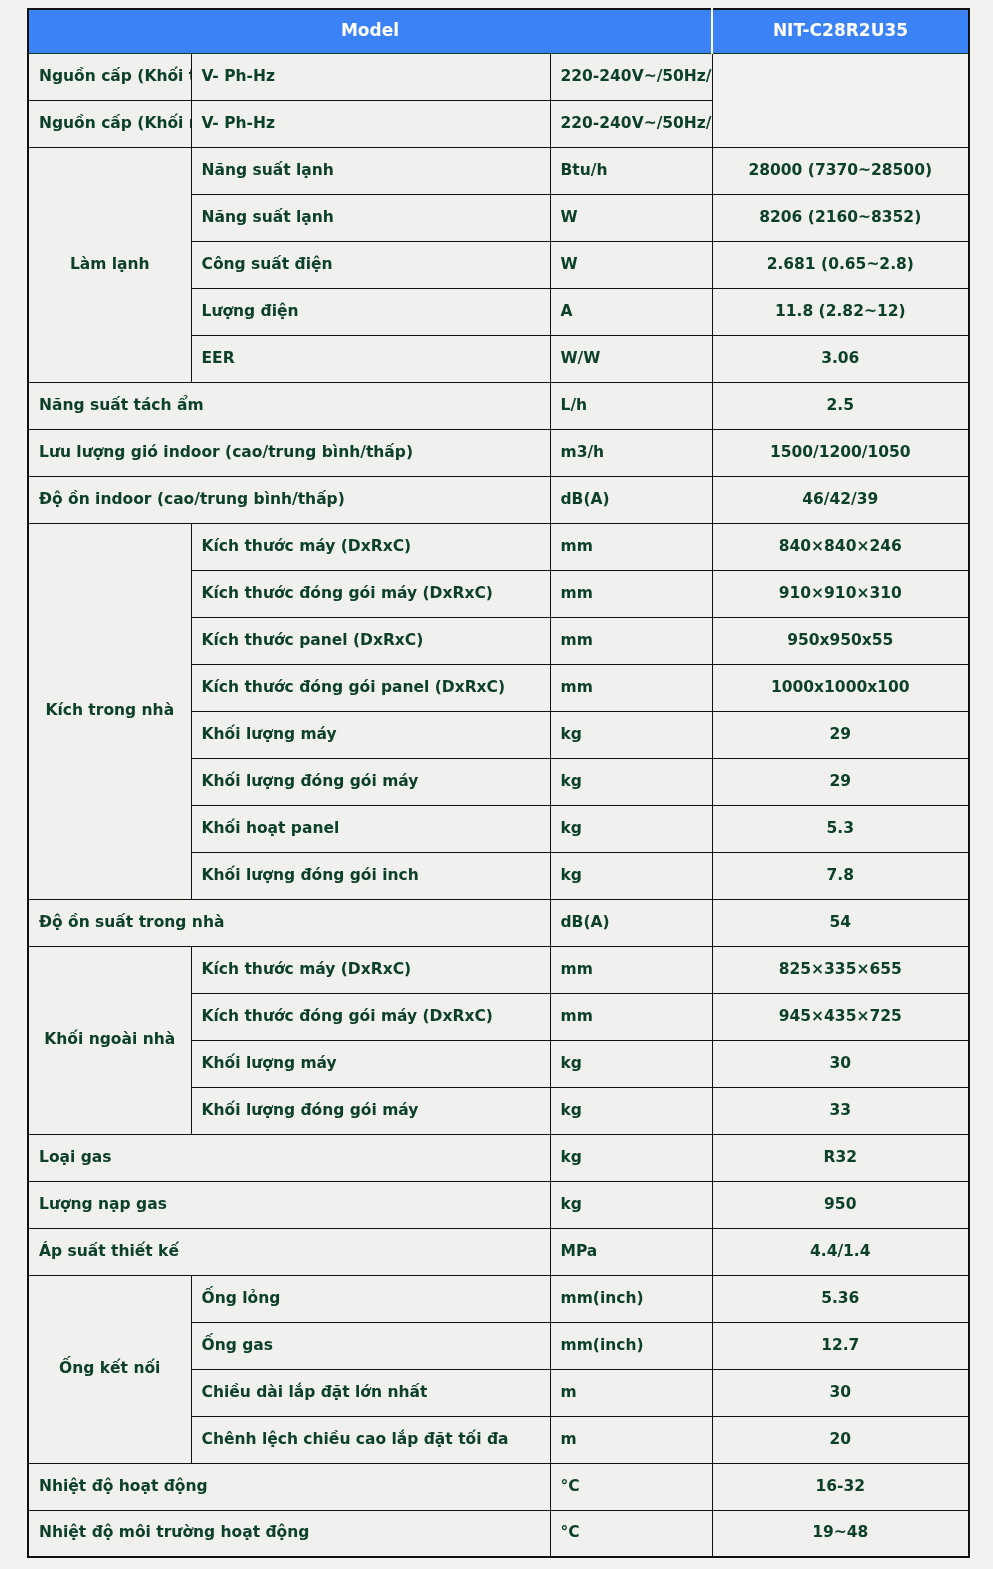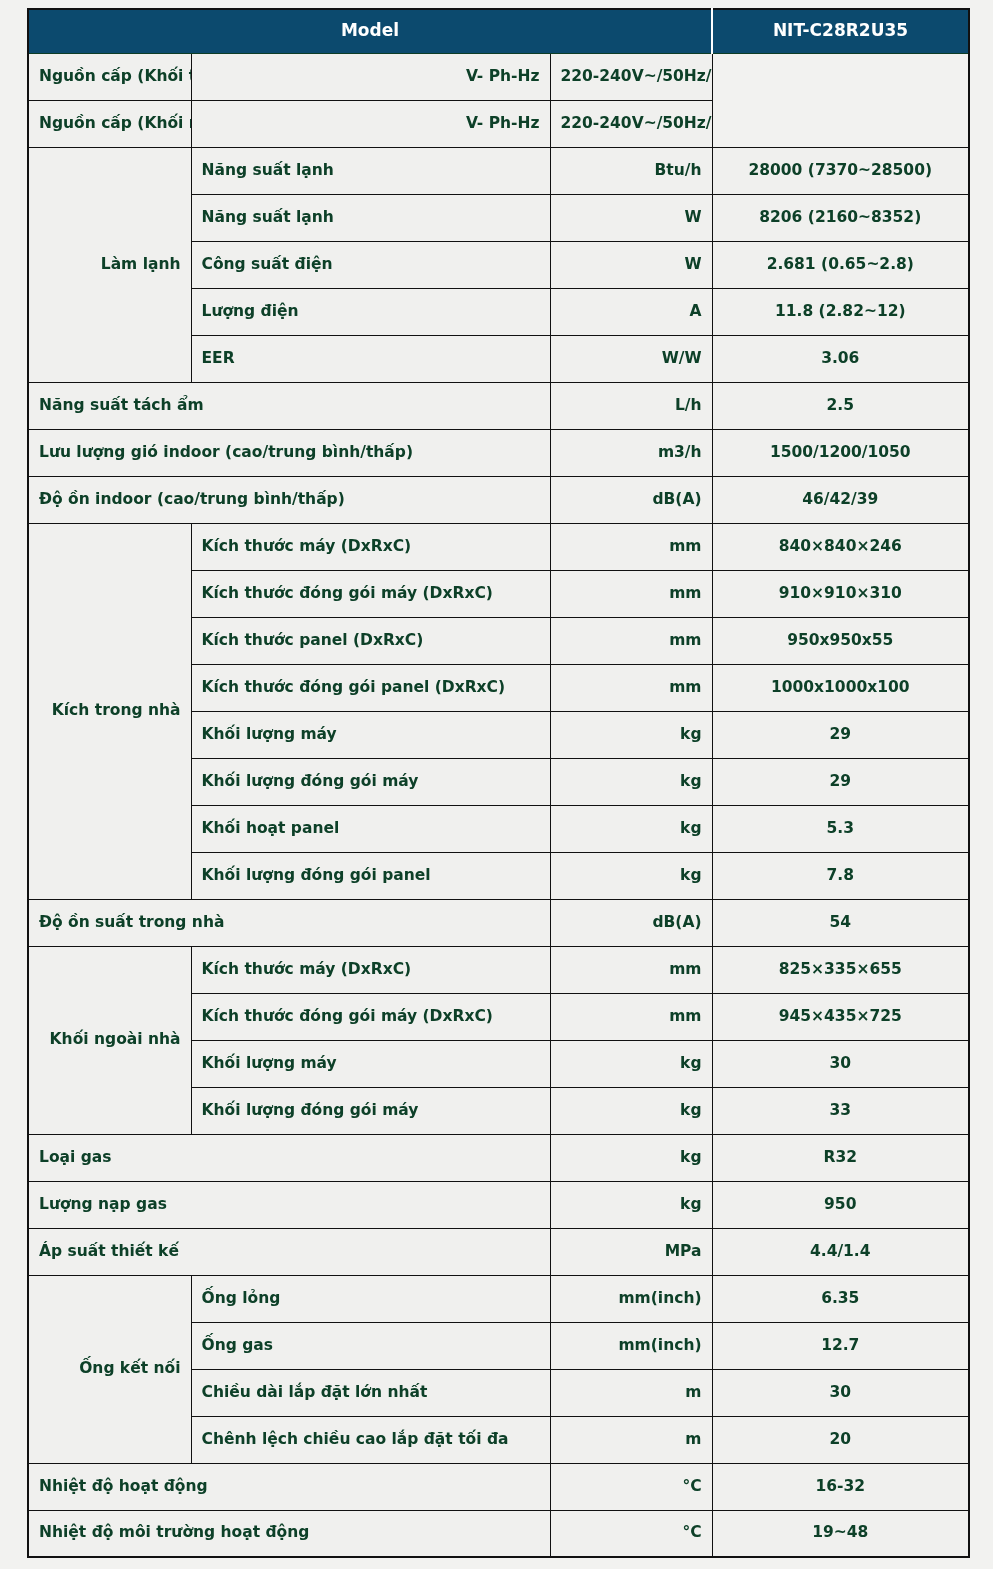--- a/index.html
+++ b/index.html
@@ -38,32 +38,32 @@
     font-weight: bold;
     color: #0d4028;
     background: #f0f0ee;
     vertical-align: middle;
     line-height: 1.15;
     box-sizing: border-box;
     overflow: hidden;
     white-space: nowrap;
   }
   table.spec thead th {
-    background: #0c4a6e;
+    background: #3b82f6;
     color: #ffffff;
     text-align: center;
     height: 44px;
     font-size: 17px;
     border-color: #0d3d26;
   }
   table.spec thead th.hdr-model { border-right: 2px solid #ffffff; }
 
   td.lbl       { text-align: left; }
-  td.grp       { text-align: right; vertical-align: middle; }
-  td.unit      { text-align: right; }
+  td.grp       { text-align: center; vertical-align: middle; }
+  td.unit      { text-align: left; }
   td.val       { text-align: center; }
 </style>
 </head>
 <body>
 
 <div id="spec-wrap">
   <table class="spec">
     <colgroup>
       <col class="c-group">
         <col class="c-label">
@@ -158,21 +158,21 @@
           <td class="lbl">Khối lượng đóng gói máy</td>
           <td class="unit">kg</td>
           <td class="val">29</td>
         </tr>
         <tr>
           <td class="lbl">Khối hoạt panel</td>
           <td class="unit">kg</td>
           <td class="val">5.3</td>
         </tr>
         <tr>
-          <td class="lbl">Khối lượng đóng gói panel</td>
+          <td class="lbl">Khối lượng đóng gói inch</td>
           <td class="unit">kg</td>
           <td class="val">7.8</td>
         </tr>
         <tr>
           <td class="lbl" colspan="2">Độ ồn suất trong nhà</td>
           <td class="unit">dB(A)</td>
           <td class="val">54</td>
         </tr>
         <tr>
           <td class="grp" rowspan="4">Khối ngoài nhà</td>
@@ -207,21 +207,21 @@
         </tr>
         <tr>
           <td class="lbl" colspan="2">Áp suất thiết kế</td>
           <td class="unit">MPa</td>
           <td class="val">4.4/1.4</td>
         </tr>
         <tr>
           <td class="grp" rowspan="4">Ống kết nối</td>
           <td class="lbl">Ống lỏng</td>
           <td class="unit">mm(inch)</td>
-          <td class="val">6.35</td>
+          <td class="val">5.36</td>
         </tr>
         <tr>
           <td class="lbl">Ống gas</td>
           <td class="unit">mm(inch)</td>
           <td class="val">12.7</td>
         </tr>
         <tr>
           <td class="lbl">Chiều dài lắp đặt lớn nhất</td>
           <td class="unit">m</td>
           <td class="val">30</td>

